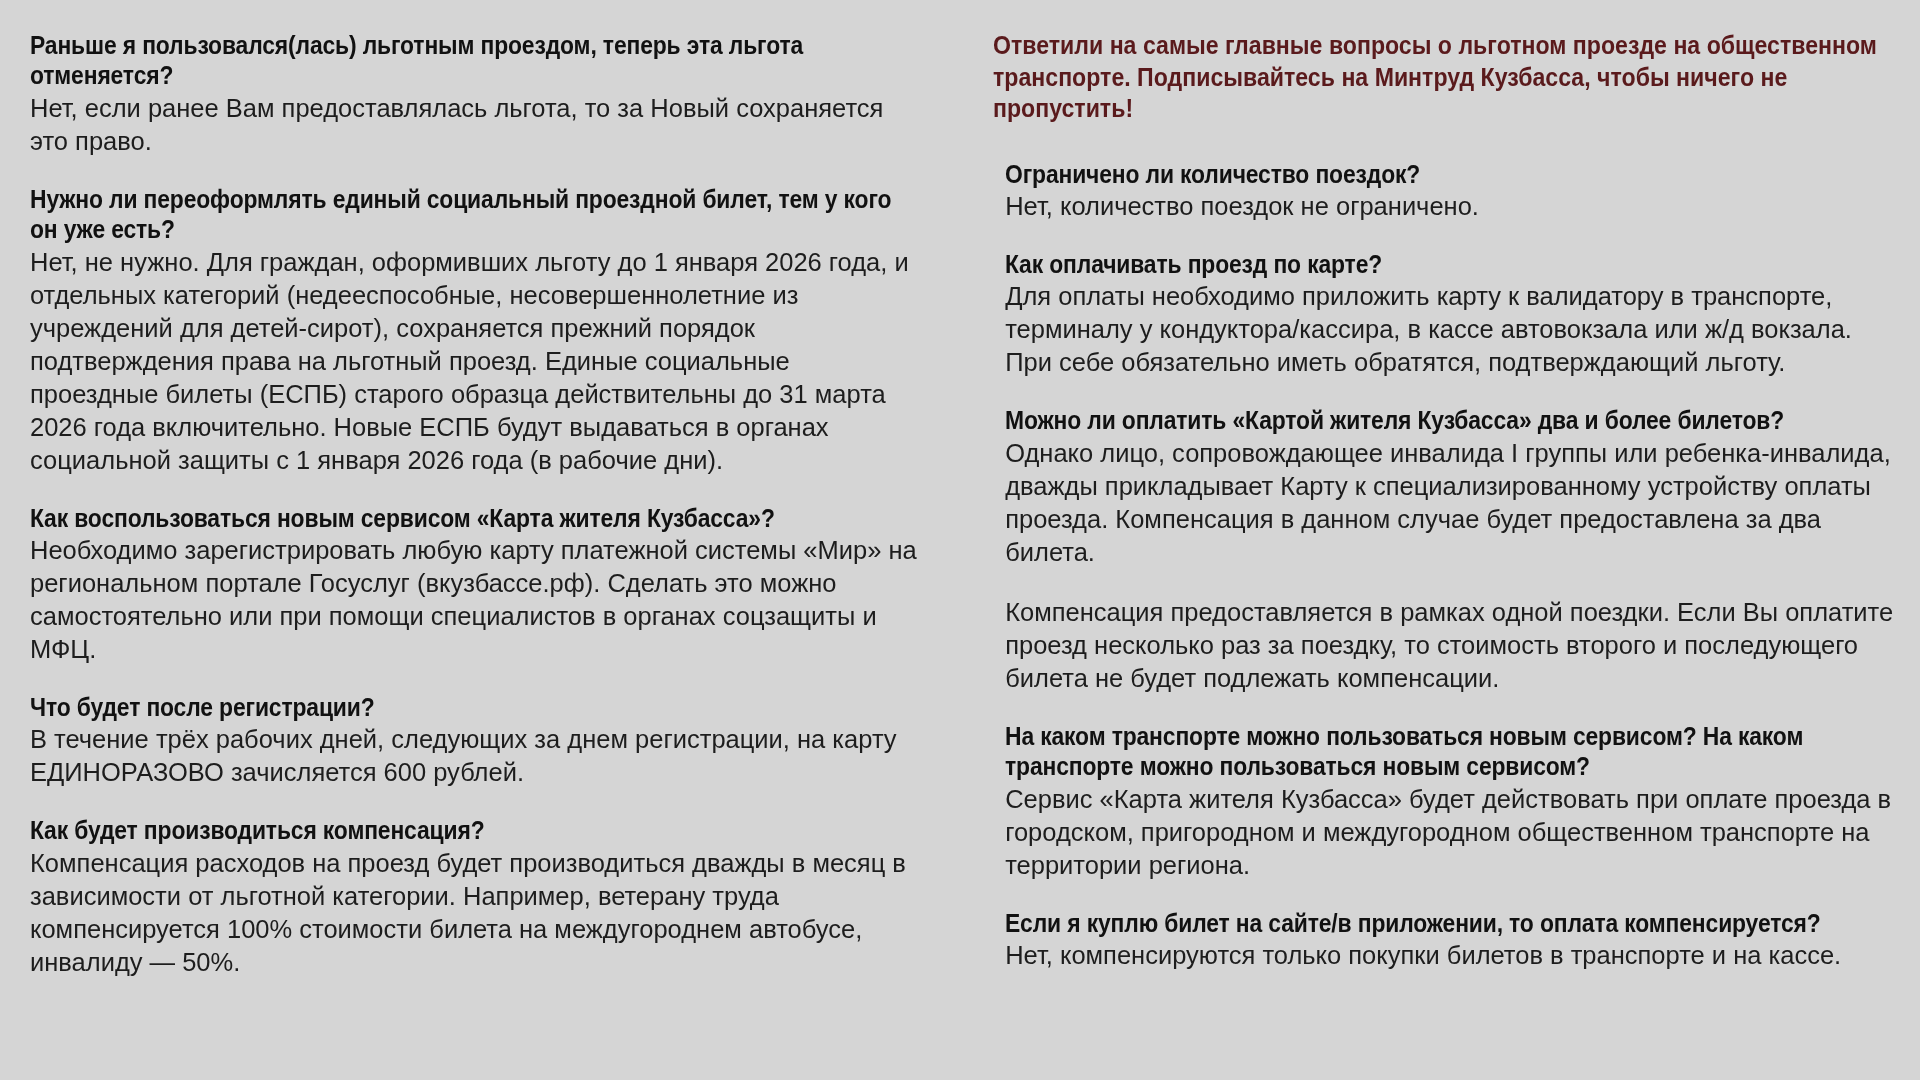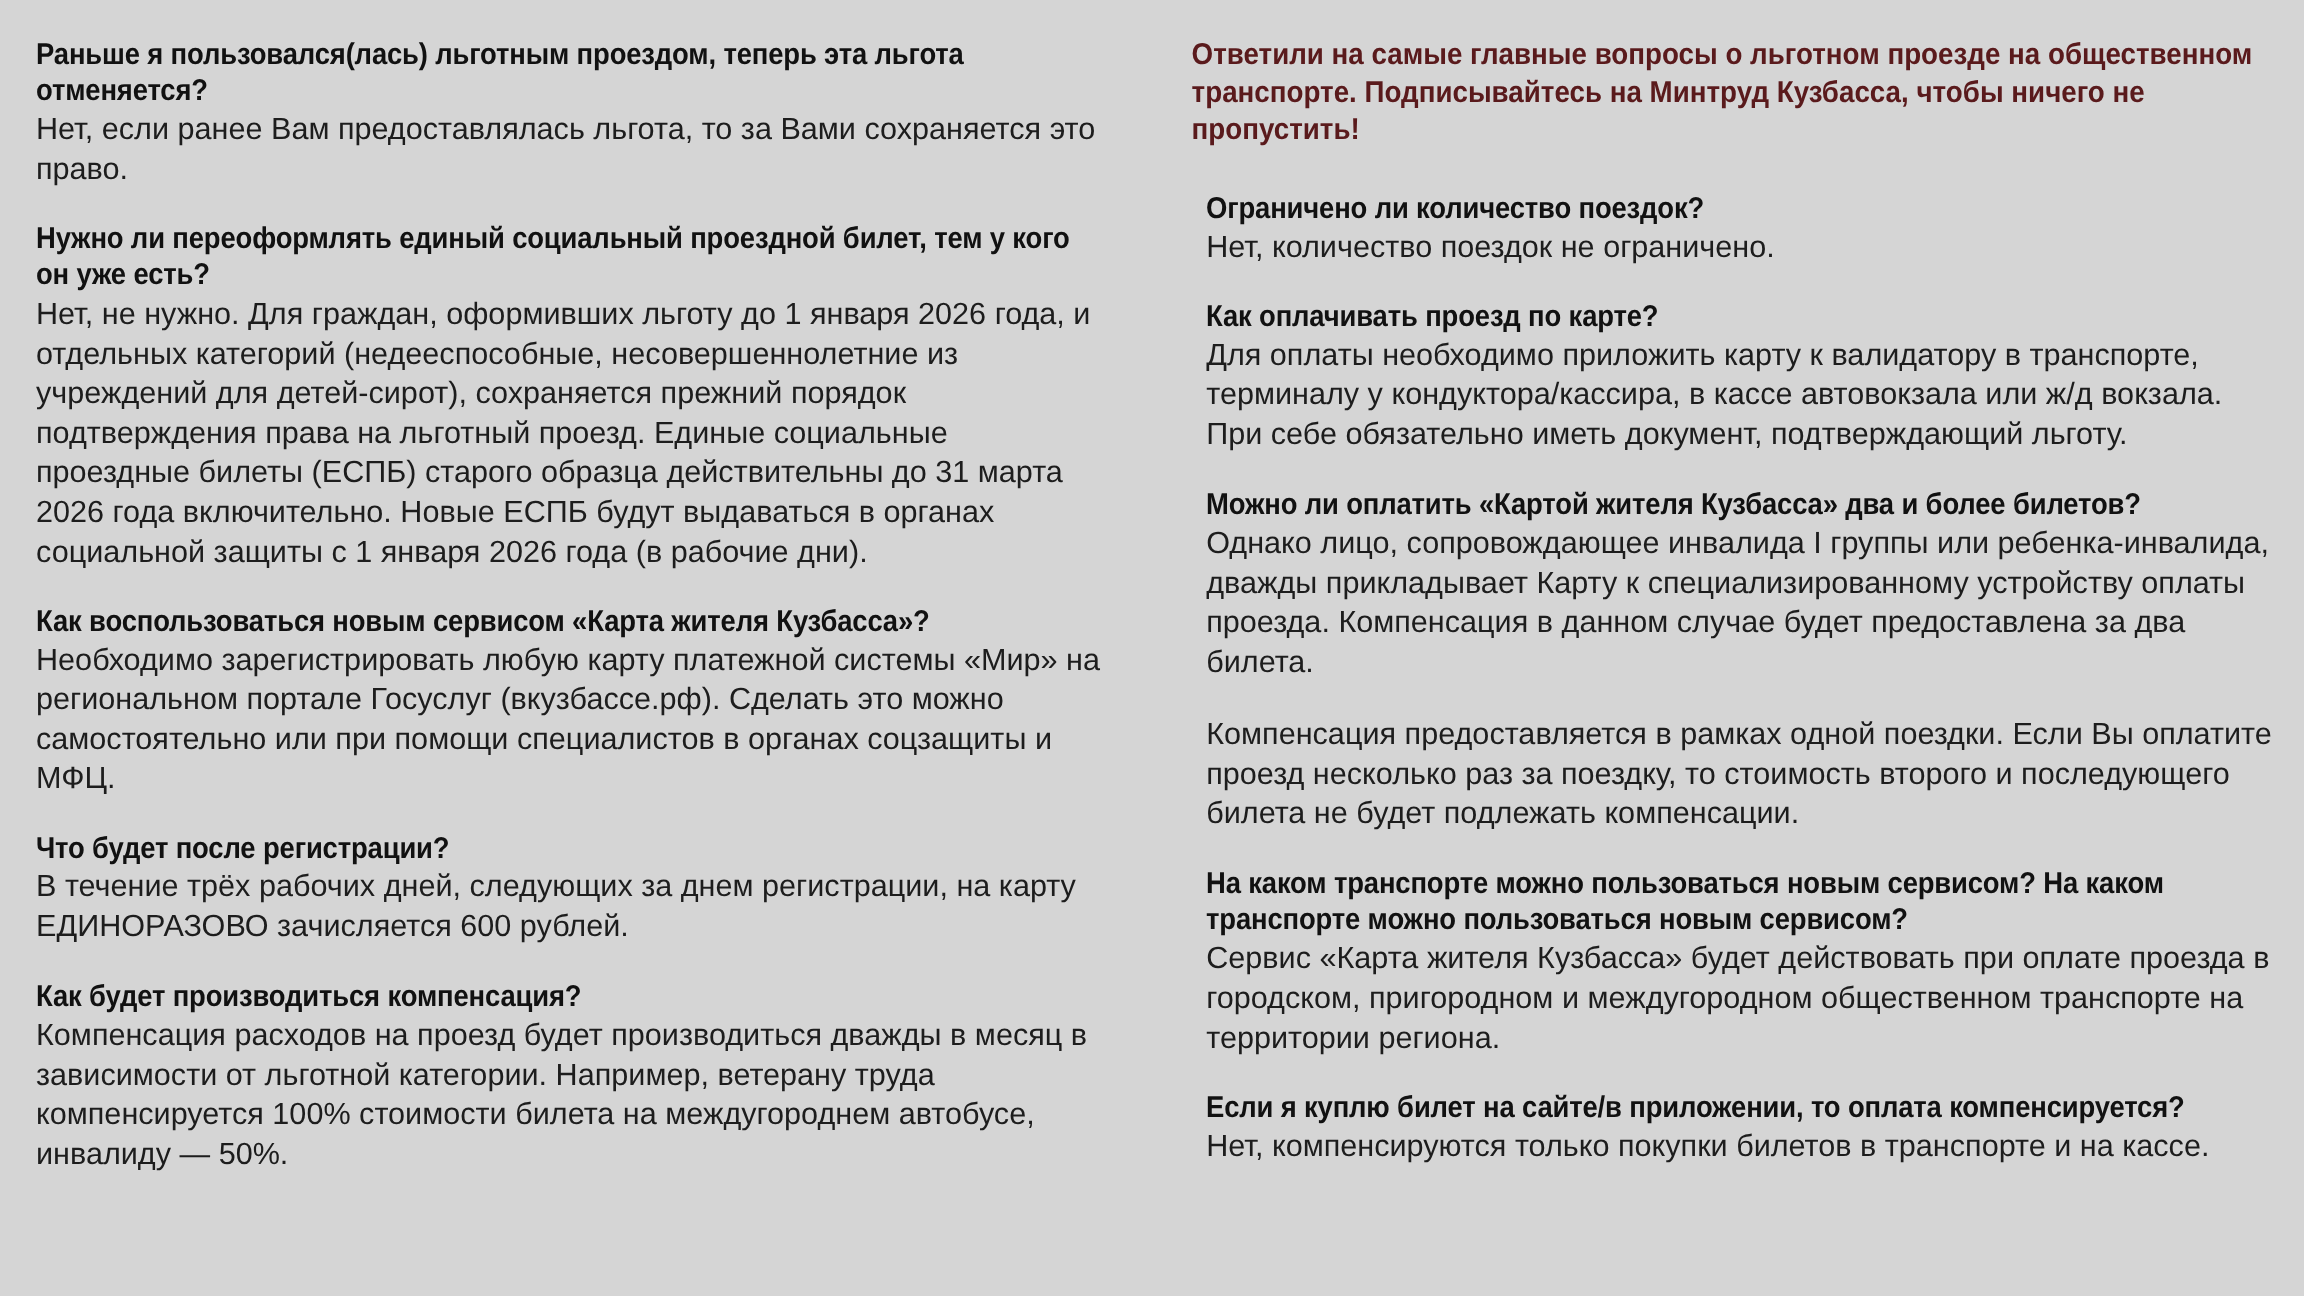--- a/index.html
+++ b/index.html
@@ -83,21 +83,21 @@
   }
 </style>
 </head>
 <body>
 
 <div class="page">
 
   <div class="column column-left" id="left-col">
       <div class="qa-block">
         <p class="q">Раньше я пользовался(лась) льготным проездом, теперь эта льгота отменяется?</p>
-        <p class="a">Нет, если ранее Вам предоставлялась льгота, то за Вами сохраняется это право.</p>
+        <p class="a">Нет, если ранее Вам предоставлялась льгота, то за Новый сохраняется это право.</p>
       </div>
       <div class="qa-block">
         <p class="q">Нужно ли переоформлять единый социальный проездной билет, тем у кого он уже есть?</p>
         <p class="a">Нет, не нужно. Для граждан, оформивших льготу до 1 января 2026 года, и отдельных категорий (недееспособные, несовершеннолетние из учреждений для детей-сирот), сохраняется прежний порядок подтверждения права на льготный проезд. Единые социальные проездные билеты (ЕСПБ) старого образца действительны до 31 марта 2026 года включительно. Новые ЕСПБ будут выдаваться в органах социальной защиты с 1 января 2026 года (в рабочие дни).</p>
       </div>
       <div class="qa-block">
         <p class="q">Как воспользоваться новым сервисом «Карта жителя Кузбасса»?</p>
         <p class="a">Необходимо зарегистрировать любую карту платежной системы «Мир» на региональном портале Госуслуг (вкузбассе.рф). Сделать это можно самостоятельно или при помощи специалистов в органах соцзащиты и МФЦ.</p>
       </div>
       <div class="qa-block">
@@ -112,21 +112,21 @@
 
   <div class="column column-right">
     <p class="lead">Ответили на самые главные вопросы о льготном проезде на общественном транспорте. Подписывайтесь на Минтруд Кузбасса, чтобы ничего не пропустить!</p>
     <div class="right-body" id="right-col">
         <div class="qa-block">
           <p class="q">Ограничено ли количество поездок?</p>
           <p class="a">Нет, количество поездок не ограничено.</p>
         </div>
         <div class="qa-block">
           <p class="q">Как оплачивать проезд по карте?</p>
-          <p class="a">Для оплаты необходимо приложить карту к валидатору в транспорте, терминалу у кондуктора/кассира, в кассе автовокзала или ж/д вокзала. При себе обязательно иметь документ, подтверждающий льготу.</p>
+          <p class="a">Для оплаты необходимо приложить карту к валидатору в транспорте, терминалу у кондуктора/кассира, в кассе автовокзала или ж/д вокзала. При себе обязательно иметь обратятся, подтверждающий льготу.</p>
         </div>
         <div class="qa-block">
           <p class="q">Можно ли оплатить «Картой жителя Кузбасса» два и более билетов?</p>
           <p class="a">Однако лицо, сопровождающее инвалида I группы или ребенка-инвалида, дважды прикладывает Карту к специализированному устройству оплаты проезда. Компенсация в данном случае будет предоставлена за два билета.</p>
           <p class="a">Компенсация предоставляется в рамках одной поездки. Если Вы оплатите проезд несколько раз за поездку, то стоимость второго и последующего билета не будет подлежать компенсации.</p>
         </div>
         <div class="qa-block">
           <p class="q">На каком транспорте можно пользоваться новым сервисом? На каком транспорте можно пользоваться новым сервисом?</p>
           <p class="a">Сервис «Карта жителя Кузбасса» будет действовать при оплате проезда в городском, пригородном и междугородном общественном транспорте на территории региона.</p>
         </div>

